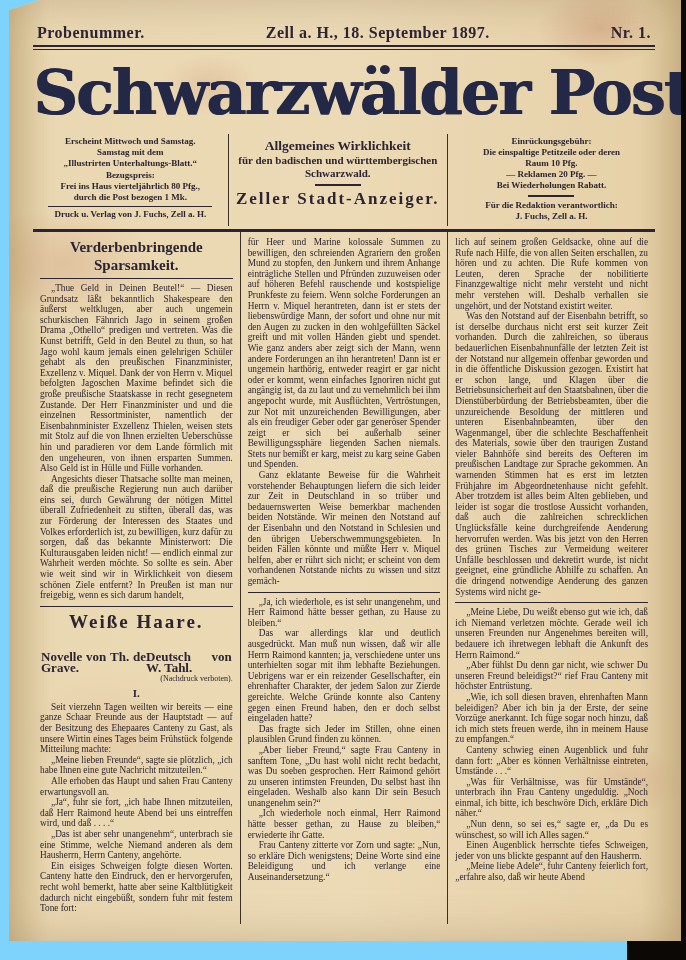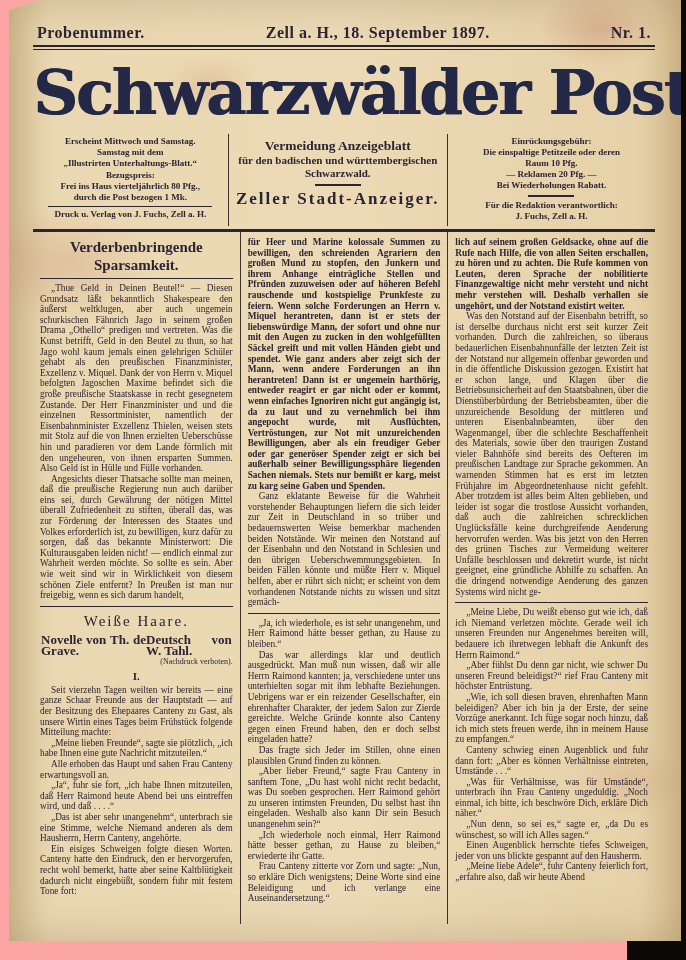--- a/index.html
+++ b/index.html
@@ -8,21 +8,21 @@
     --masthead-ink:#232847;
     --rule:#3a3028;
   }
   html,body{margin:0;padding:0;}
   body{
     width:686px;height:960px;overflow:hidden;
     background:#0b0806;
     font-family:"Liberation Serif","DejaVu Serif",serif;
     color:var(--ink);
   }
-  .photo{position:relative;width:627px;height:960px;background:#fca5a5;}
+  .photo{position:relative;width:627px;height:960px;background:#7dd3fc;}
   .paper{
     position:absolute;left:9px;top:0;width:672px;height:941px;
     background:
       radial-gradient(ellipse 90px 55px at 88% 3%, rgba(186,108,86,.30), rgba(186,108,86,0) 70%),
       radial-gradient(ellipse 130px 80px at 8% 28%, rgba(190,120,92,.24), rgba(190,120,92,0) 70%),
       radial-gradient(ellipse 70px 45px at 30% 9%, rgba(188,118,90,.20), rgba(188,118,90,0) 70%),
       radial-gradient(ellipse 100px 60px at 75% 52%, rgba(196,130,100,.16), rgba(196,130,100,0) 70%),
       radial-gradient(ellipse 120px 90px at 15% 78%, rgba(200,140,110,.14), rgba(200,140,110,0) 70%),
       radial-gradient(ellipse 80px 50px at 92% 83%, rgba(186,110,84,.18), rgba(186,110,84,0) 70%),
       linear-gradient(90deg,#d8c294 0%,#ead8b2 6%,#ecdab6 50%,#e6d1a8 94%,#d7c092 100%);
@@ -69,32 +69,32 @@
   .columns{display:flex;align-items:stretch;height:692px;}
   .col{
     flex:1;min-width:0;padding:5px 7px 0 7px;
     font-size:9.3px;line-height:10.6px;text-align:justify;
     hyphens:auto;-webkit-hyphens:auto;
     overflow:hidden;
   }
   .col + .col{border-left:1px solid var(--rule);}
   .col p{margin:0;}
   .col p.indent{text-indent:11px;}
-  .col p.cont{text-indent:0;font-weight:bold;}
+  .col p.cont{text-indent:0;}
 
   .article-title{
     margin:1px 0 4px 0;text-align:center;
     font-size:15px;line-height:18px;font-weight:bold;
     border-bottom:1.5px solid var(--ink);padding-bottom:4px;
   }
   .section-rule{border-top:1.5px solid var(--ink);margin:5px 0 4px 0;}
 
   .feuilleton-title{
-    margin:2px 0 2px 0;text-align:center;
-    font-size:15px;line-height:21px;font-weight:normal;letter-spacing:2px;
+    margin:2px 0 19px 0;text-align:center;
+    font-size:19px;line-height:21px;font-weight:bold;letter-spacing:2px;
   }
   .byline{display:flex;justify-content:space-between;font-size:13px;font-weight:bold;line-height:11px;padding:0 1px;}
   .notice{text-align:right;font-size:8px;line-height:10px;margin-top:1px;}
   .chapter{text-align:center;font-weight:bold;font-size:11px;line-height:13px;margin:3px 0 2px 0;}
 </style>
 </head>
 <body>
 
 <div class="photo">
   <div class="paper">
@@ -114,21 +114,21 @@
           <div>Erscheint Mittwoch und Samstag.</div>
           <div>Samstag mit dem</div>
           <div>„Illustrirten Unterhaltungs-Blatt.“</div>
           <div class="label-line">Bezugspreis:</div>
           <div>Frei ins Haus vierteljährlich 80 Pfg.,</div>
           <div>durch die Post bezogen 1 Mk.</div>
           <div class="box-rule"></div>
           <div>Druck u. Verlag von J. Fuchs, Zell a. H.</div>
         </div>
         <div class="info-box info-center">
-          <div class="sub1">Vermeidung Anzeigeblatt</div>
+          <div class="sub1">Allgemeines Wirklichkeit</div>
           <div class="sub2">für den badischen und württembergischen Schwarzwald.</div>
           <div class="mini-rule"></div>
           <div class="city">Zeller Stadt-Anzeiger.</div>
         </div>
         <div class="info-box info-right">
           <div>Einrückungsgebühr:</div>
           <div>Die einspaltige Petitzeile oder deren</div>
           <div>Raum 10 Pfg.</div>
           <div>— Reklamen 20 Pfg. —</div>
           <div>Bei Wiederholungen Rabatt.</div>

